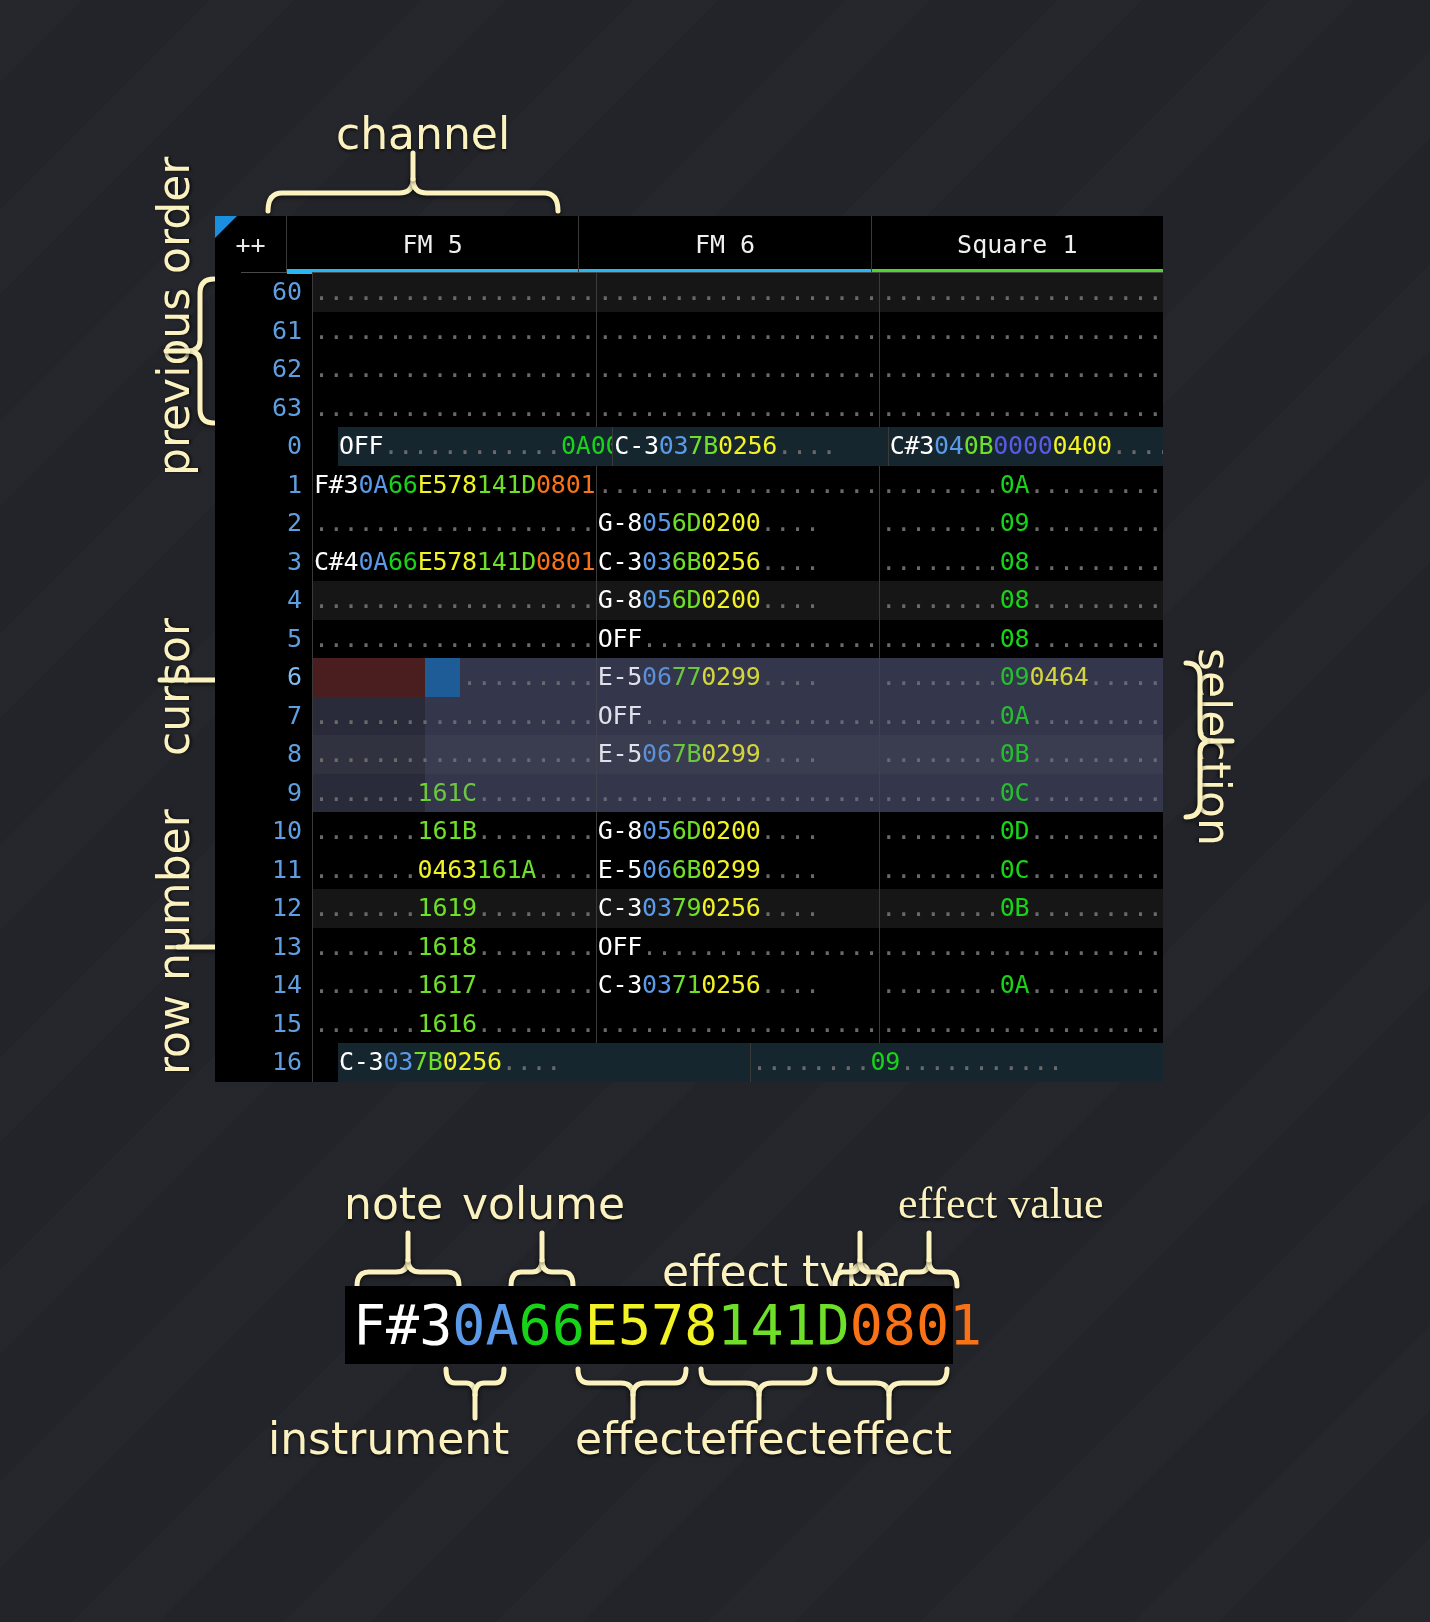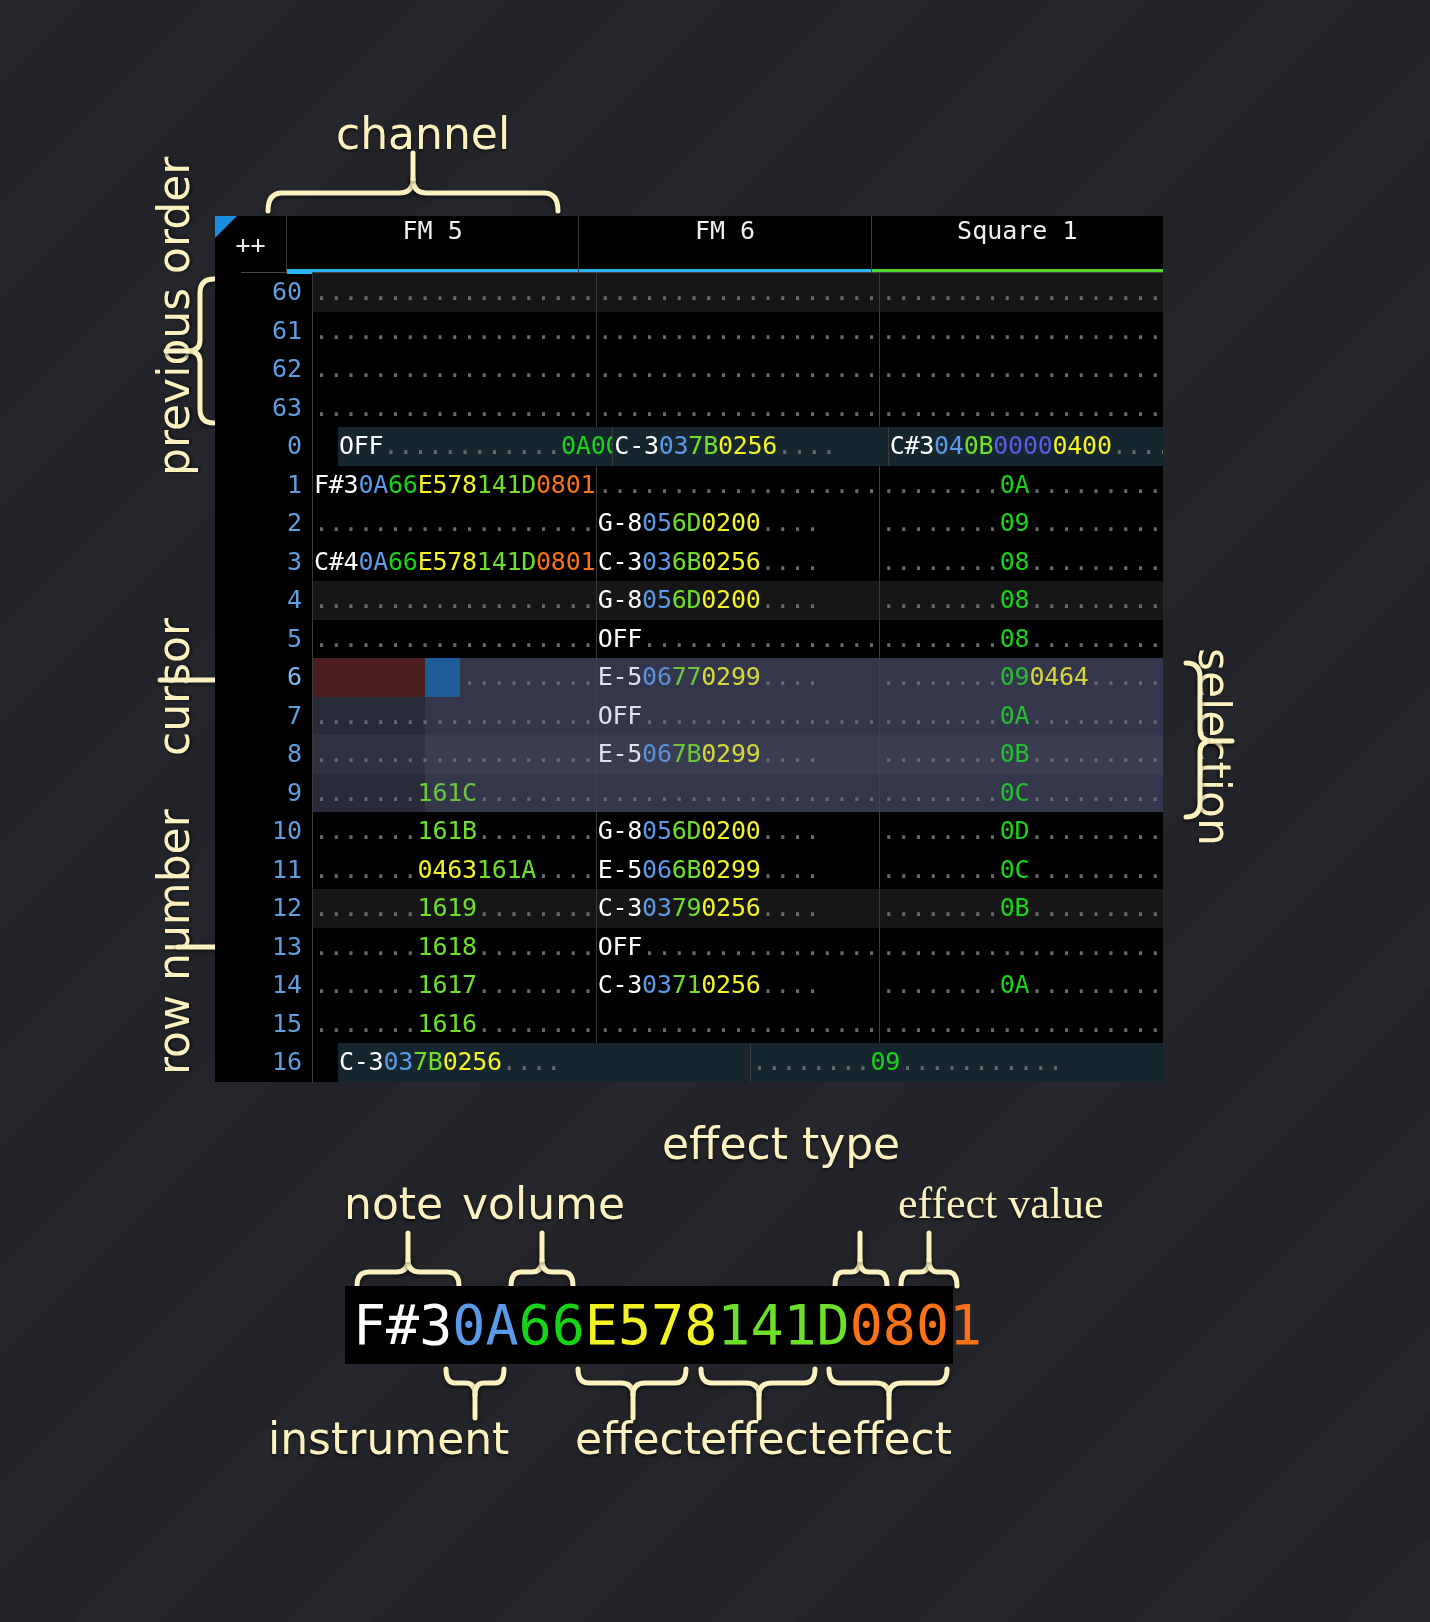--- a/index.html
+++ b/index.html
@@ -37,21 +37,21 @@
     position:relative;
     display:flex;align-items:center;justify-content:center;
   }
   .corner-tri{
     position:absolute;left:0;top:0;width:0;height:0;
     border-left:22px solid #1a8fe0;border-bottom:22px solid transparent;
   }
   .hdr .rowcorner span{color:#e8e8e8;font-size:25px;letter-spacing:0px;}
   .hdr .chan{
     flex:1 1 0;position:relative;
-    display:flex;align-items:flex-start;justify-content:center;
+    display:flex;align-items:center;justify-content:center;
     border-left:1px solid #3a3a3a;
     color:#f0f0f0;font-size:25px;
   }
   .chan .bar{position:absolute;left:0;right:0;bottom:-2px;height:5px;}
 
   .grid{display:flex;height:810px;}
   .rownums{
     width:71px;flex:0 0 71px;background:#000;
     border-top:1px solid #4a4a4a;
     margin-left:26px;
@@ -329,21 +329,21 @@
         </div>
         <div class="selbox" style="left: 112px; right: 0px; top: 385px; height: 154px;"></div>
         <div class="cursor-row-hl" style="top: 385px;"></div>
         <div class="cursor-cell" style="left: 112px; top: 385px;"></div>
       </div>
   </div>
 </div>
 
 <div class="anno" style="left:344px;top:1178px;font-size:44px;">note</div>
 <div class="anno" style="left:462px;top:1178px;font-size:44px;">volume</div>
-<div class="anno" style="left:662px;top:1118px;font-size:44px;">effect type</div>
+<div class="anno" style="left:662px;top:1246px;font-size:44px;">effect type</div>
 <div class="anno" style="left:898px;top:1178px;font-size:44px;font-family:Liberation Serif, serif;">effect value</div>
 
 <svg class="brace" style="left:354px;top:1248px;width:110px;height:42px;">
   <path d="M3,38 Q3,24 15,24 L42,24 Q54,24 54,12"></path>
   <path d="M105,38 Q105,24 93,24 L66,24 Q54,24 54,12"></path>
   <line x1="54" y1="12" x2="54" y2="-15"></line>
 </svg>
 <svg class="brace" style="left:508px;top:1248px;width:70px;height:42px;">
   <path d="M3,38 Q3,24 13,24 L24,24 Q34,24 34,12"></path>
   <path d="M65,38 Q65,24 55,24 L44,24 Q34,24 34,12"></path>

